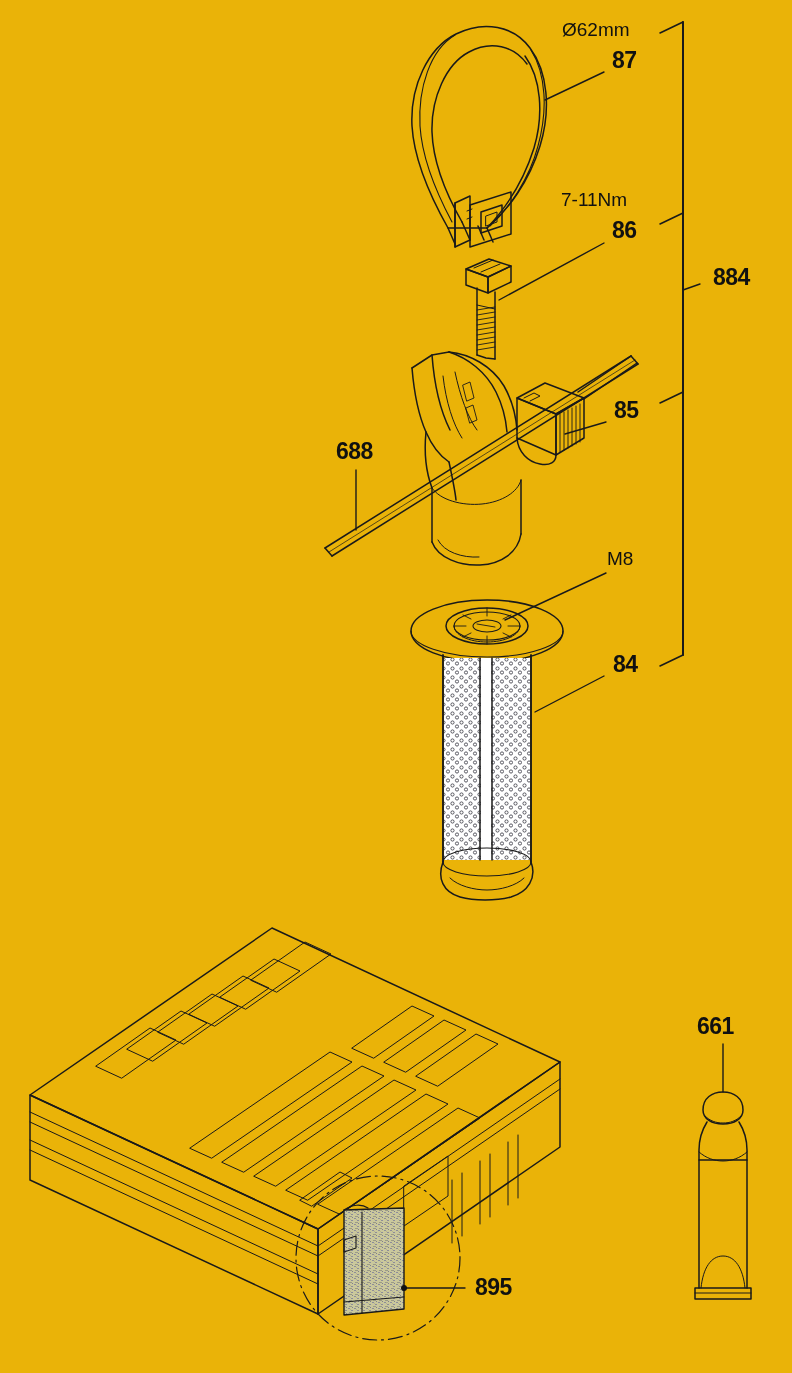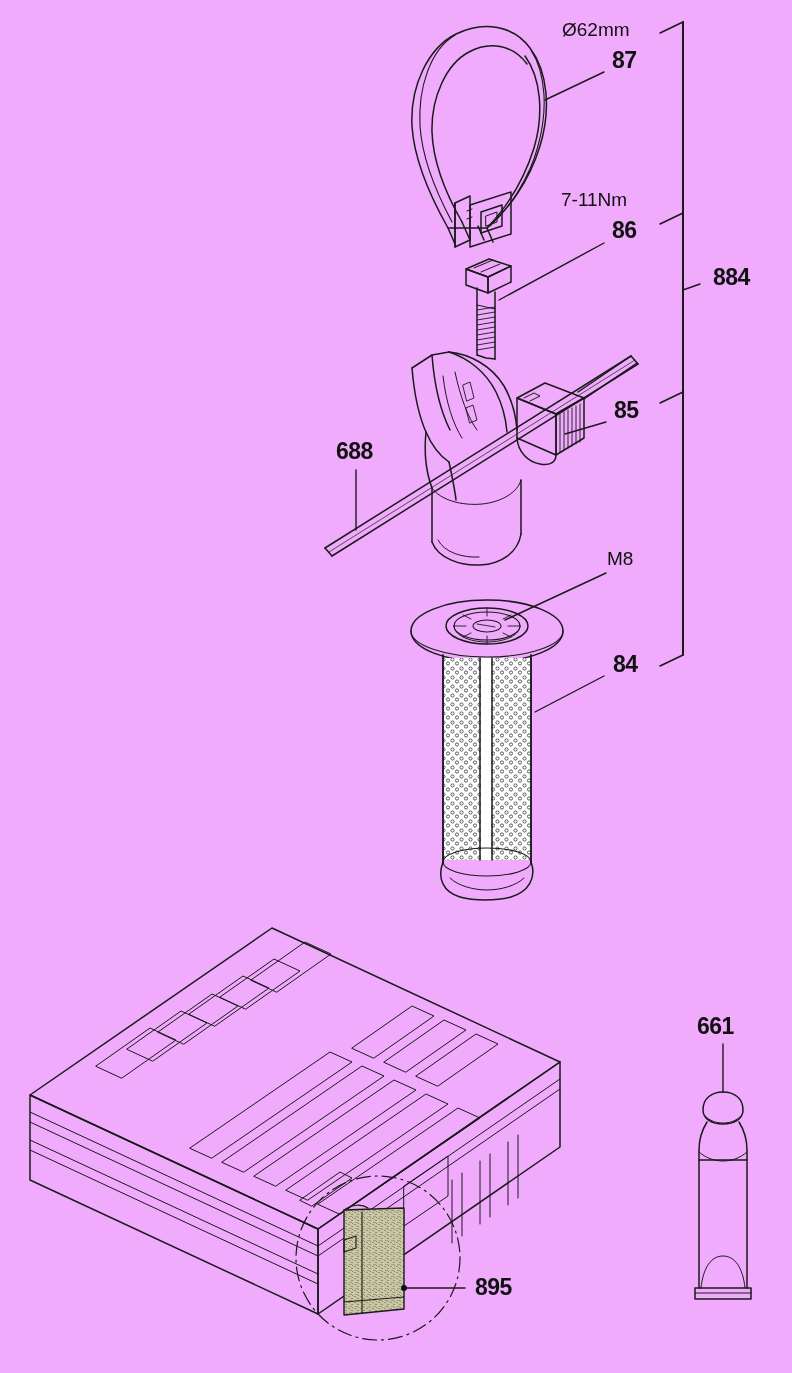--- a/index.html
+++ b/index.html
@@ -8,21 +8,21 @@
     padding: 0;
     background: #ffffff;
   }
   body {
     font-family: "Liberation Sans", sans-serif;
   }
   #sheet {
     position: relative;
     width: 792px;
     height: 1373px;
-    background: #f0abfc;
+    background: #eab308;
     overflow: hidden;
   }
   #sheet svg {
     position: absolute;
     top: 0;
     left: 0;
   }
   .lbl {
     font-family: "Liberation Sans", sans-serif;
     fill: #111111;

